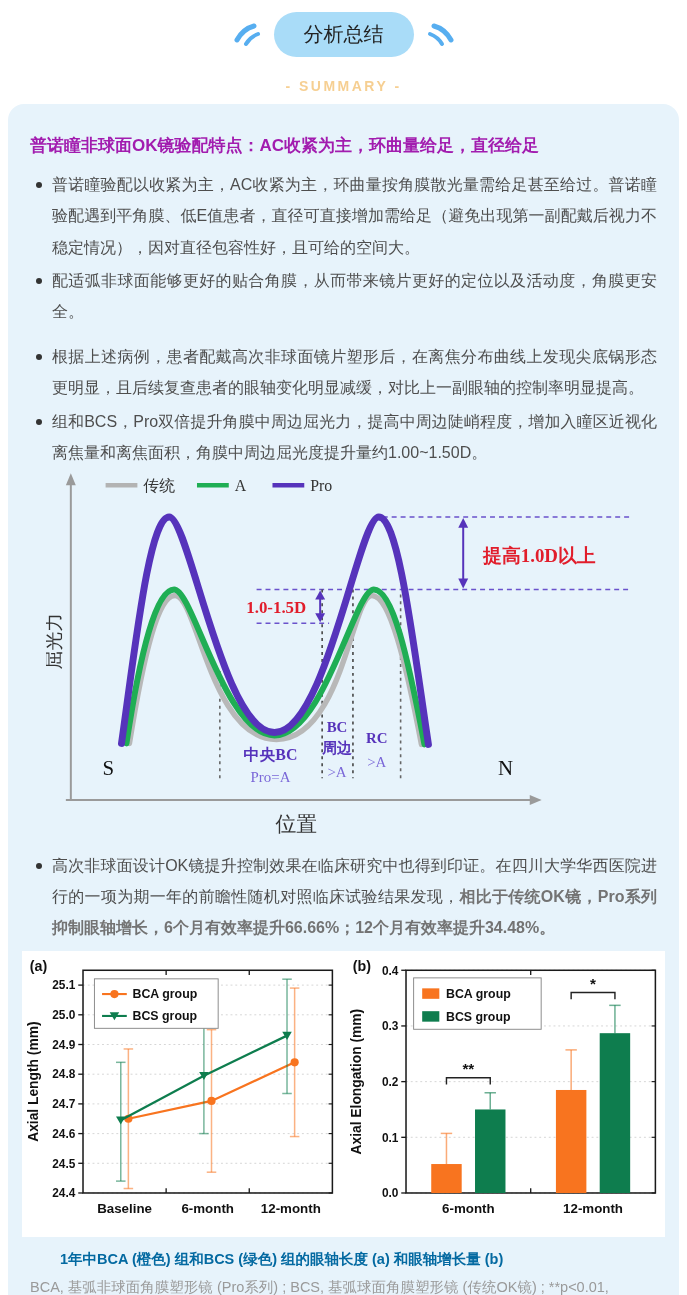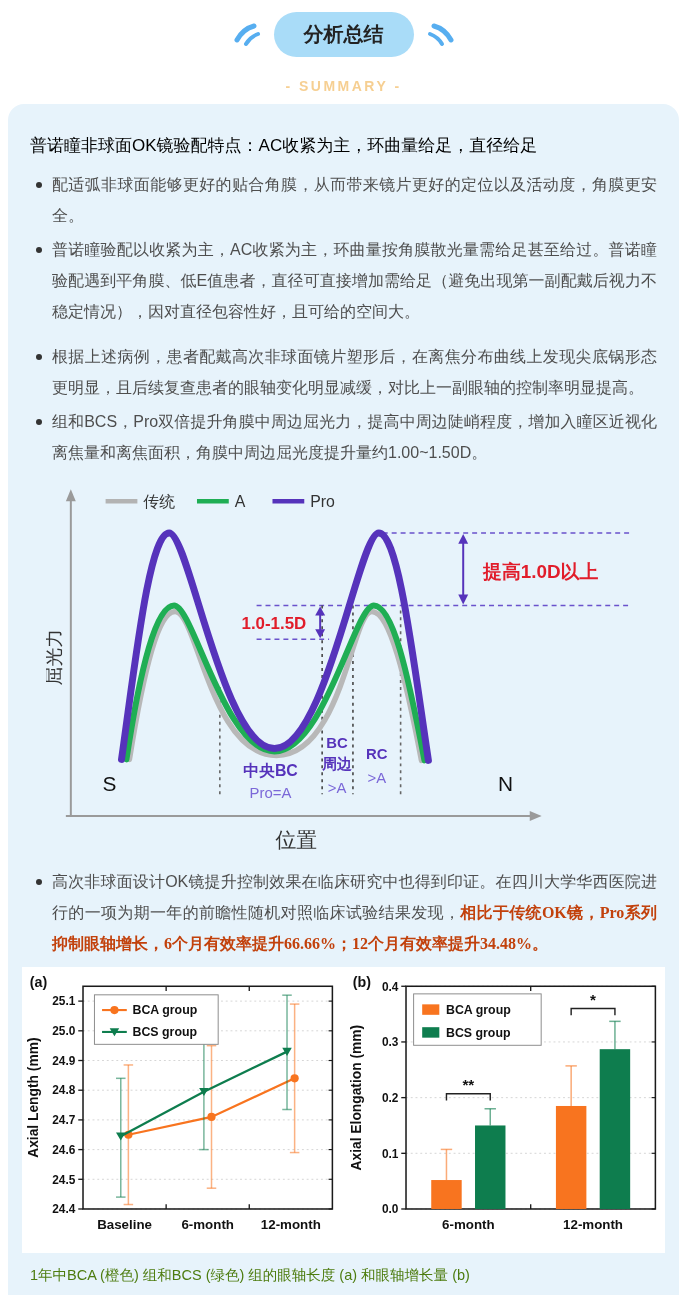--- a/index.html
+++ b/index.html
@@ -2,39 +2,39 @@
 <html><head>
 <meta charset="utf-8">
 <style>
   html,body{margin:0;padding:0;background:#fff;}
   body{width:687px;font-family:"Liberation Sans",sans-serif;-webkit-font-smoothing:antialiased;}
   .page{width:687px;min-height:1295px;}
 
   
   .hero{padding-top:12px;text-align:center;}
   .badge-row{display:flex;align-items:center;justify-content:center;gap:12px;}
-  .badge{background:#a9dcf8;border-radius:26px;padding:9px 30px;font-size:20px;font-weight:bold;color:#222;}
+  .badge{background:#a9dcf8;border-radius:26px;padding:9px 30px;font-size:20px;font-weight:normal;color:#222;}
   .subtitle{margin-top:21px;color:#f6cf92;font-weight:bold;font-size:14px;letter-spacing:2.5px;}
   .splash svg{display:block;}
   .splash.right svg{transform:scaleX(-1);}
 
   
   .panel{margin:10px 8px 0;background:#e7f3fb;border-radius:16px;padding:18px 22px 24px;}
-  .sec-heading{font-size:17px;font-weight:normal;color:#000000;margin:10px 0 10px;line-height:1.6;}
+  .sec-heading{font-size:17px;font-weight:bold;color:#a21caf;margin:10px 0 10px;line-height:1.6;}
   ul.bullets{list-style:none;margin:0 0 14px;padding:0;}
   li.bullet{position:relative;padding-left:22px;font-size:16px;color:#4e4e4e;line-height:1.95;text-align:justify;margin-bottom:2px;}
   li.bullet::before{content:"";position:absolute;left:6px;top:13px;width:6px;height:6px;border-radius:50%;background:#333;}
-  .em-black{font-weight:bold;color:#c2410c;font-family:Liberation Serif, serif;}
-
-  .diagram-wrap{text-align:center;margin:2px 0 6px;}
+  .em-black{font-weight:bold;color:#737373;}
+
+  .diagram-wrap{text-align:center;margin:2px 0 6px;font-family:Liberation Serif, serif;}
 
   .figband{background:#fff;display:flex;justify-content:space-between;align-items:flex-start;margin:8px -8px 0;padding:4px 2px;}
 
   .caption{margin-top:10px;color:#9a9a9a;font-size:14.5px;line-height:1.75;}
-  .cap-title{font-weight:normal;color:#4d7c0f;margin-bottom:2px;}
+  .cap-title{font-weight:bold;color:#0369a1;margin-bottom:2px;margin-left:30px;}
 </style>
 </head>
 <body>
 
 <div class="page">
 
   <header class="hero">
     <div class="badge-row">
       <span class="splash">
         <svg width="28" height="24" viewBox="0 0 28 24">
@@ -52,25 +52,25 @@
         </svg>
       </span>
     </div>
     <div class="subtitle">- SUMMARY -</div>
   </header>
 
   <main class="panel">
 
     <h2 class="sec-heading">普诺瞳非球面OK镜验配特点：AC收紧为主，环曲量给足，直径给足</h2>
     <ul class="bullets">
+      <li class="bullet">普诺瞳验配以收紧为主，AC收紧为主，环曲量按角膜散光量需给足甚至给过。普诺瞳验配遇到平角膜、低E值患者，直径可直接增加需给足（避免出现第一副配戴后视力不稳定情况），因对直径包容性好，且可给的空间大。</li>
       <li class="bullet">配适弧非球面能够更好的贴合角膜，从而带来镜片更好的定位以及活动度，角膜更安全。</li>
-      <li class="bullet">普诺瞳验配以收紧为主，AC收紧为主，环曲量按角膜散光量需给足甚至给过。普诺瞳验配遇到平角膜、低E值患者，直径可直接增加需给足（避免出现第一副配戴后视力不稳定情况），因对直径包容性好，且可给的空间大。</li>
     </ul>
 
-    <ul class="bullets" style="margin-bottom:20px;">
+    <ul class="bullets" style="margin-bottom:4px;">
       <li class="bullet">根据上述病例，患者配戴高次非球面镜片塑形后，在离焦分布曲线上发现尖底锅形态更明显，且后续复查患者的眼轴变化明显减缓，对比上一副眼轴的控制率明显提高。</li>
       <li class="bullet">组和BCS，Pro双倍提升角膜中周边屈光力，提高中周边陡峭程度，增加入瞳区近视化离焦量和离焦面积，角膜中周边屈光度提升量约1.00~1.50D。</li>
     </ul>
 
     <div class="diagram-wrap">
       <svg width="596" height="368" viewBox="0 0 600 370">
 
         <line x1="212" y1="118" x2="588" y2="118" stroke="#6a52cc" stroke-width="1.5" stroke-dasharray="5 4"></line>
         <line x1="330" y1="45" x2="588" y2="45" stroke="#6a52cc" stroke-width="1.5" stroke-dasharray="5 4"></line>
         <line x1="212" y1="152" x2="285" y2="152" stroke="#6a52cc" stroke-width="1.5" stroke-dasharray="5 4"></line>

